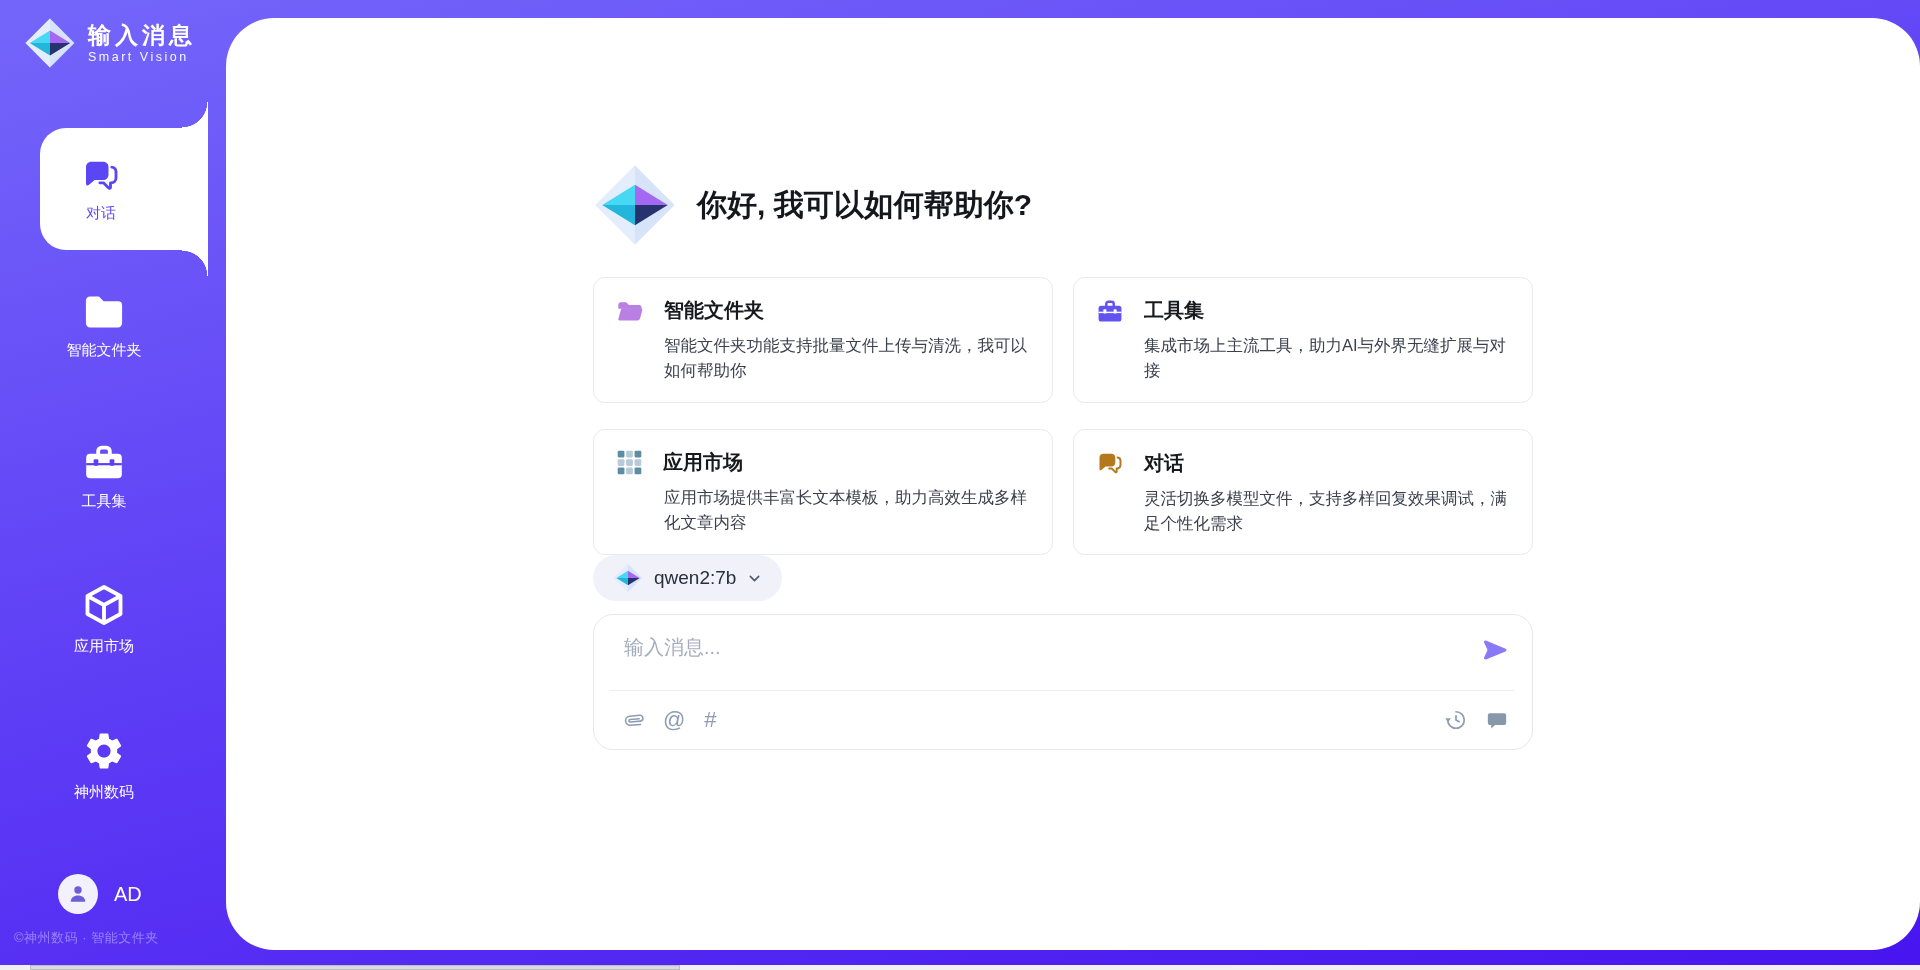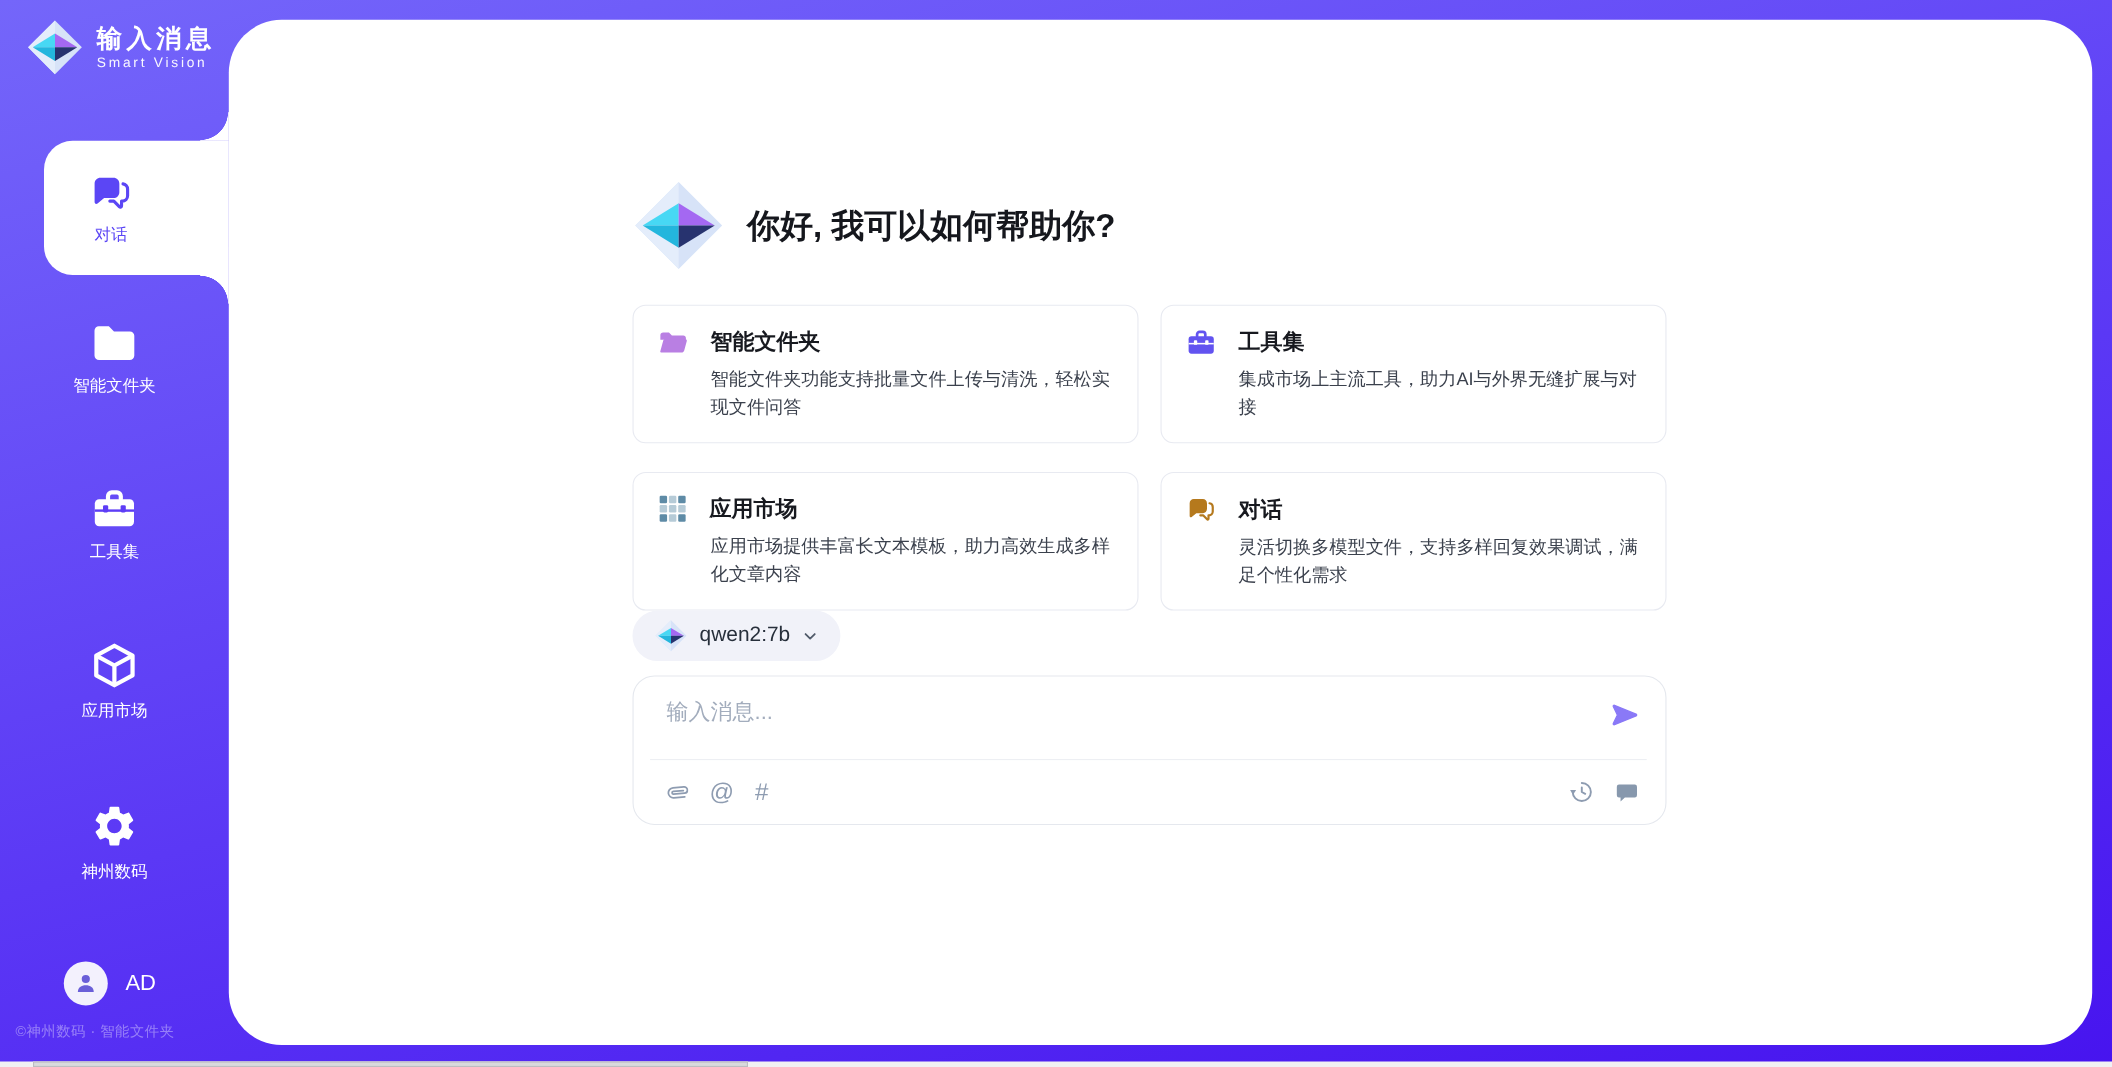--- a/index.html
+++ b/index.html
@@ -28,21 +28,21 @@
   .fillet-bottom { top:250px; background:radial-gradient(circle at 0 100%, rgba(0,0,0,0) 25px, #fff 25.5px); }
 
   .user-row { position:absolute; left:58px; top:874px; display:flex; align-items:center; gap:16px; cursor:pointer; }
   .avatar { width:40px; height:40px; border-radius:50%; background:#f3f1fd;
             display:flex; align-items:center; justify-content:center; }
   .user-name { color:#fff; font-size:20px; font-weight:400; }
   .side-footer { position:absolute; left:14px; top:929px; width:210px;
                  color:rgba(255,255,255,.38); font-size:13px; letter-spacing:.5px; }
 
   
-  .main-card { position:absolute; left:208px; top:18px; width:1694px; height:932px;
+  .main-card { position:absolute; left:226px; top:18px; width:1694px; height:932px;
                background:#fff; border-radius:48px; }
   .content { position:absolute; left:367px; top:0; width:940px; }
 
   .greeting { margin-top:145px; display:flex; align-items:center; gap:20px; }
   .greeting-gem { width:84px; height:84px; }
   .greeting-text { font-size:30px; font-weight:bold; color:#15171d; }
 
   .cards { margin-top:30px; display:grid; grid-template-columns:460px 460px; gap:26px 20px; }
   .card { height:126px; background:#fff; border:1px solid #e8eaf1; border-radius:12px;
           padding:19px 22px; cursor:pointer; }
@@ -170,21 +170,21 @@
     <div class="cards">
 
       <div class="card">
         <div class="card-head">
           <svg width="28" height="26" viewBox="0 0 24 22" fill="#b97fe3">
             <path d="M2 5.6c0-1.2 1-2.1 2.1-2.1h4.6l2.3 2.4h8.9c1.1 0 2 .9 2 2v1.2H2z"></path>
             <path d="M1.9 18.3 4.2 9.9c.2-.8.9-1.3 1.7-1.3h15.5c.8 0 1.4.8 1.2 1.6l-2 7.3c-.3.9-1.1 1.6-2.1 1.6H3.1c-.8 0-1.4-.5-1.2-.8z"></path>
           </svg>
           <div class="card-title">智能文件夹</div>
         </div>
-        <div class="card-desc">智能文件夹功能支持批量文件上传与清洗，轻松实现文件问答</div>
+        <div class="card-desc">智能文件夹功能支持批量文件上传与清洗，我可以如何帮助你</div>
       </div>
 
       <div class="card">
         <div class="card-head">
           <svg width="28" height="26" viewBox="0 0 24 22">
             <path d="M8.8 6.5V5a1.9 1.9 0 0 1 1.9-1.9h2.6A1.9 1.9 0 0 1 15.2 5v1.5" fill="none" stroke="#6253f0" stroke-width="2.1" stroke-linecap="round"></path>
             <rect x="2.2" y="6.5" width="19.6" height="13.5" rx="2.2" fill="#6253f0"></rect>
             <rect x="2.2" y="11.6" width="19.6" height="1.2" fill="#fff"></rect>
             <rect x="6.3" y="9.5" width="2.6" height="3.6" rx="0.7" fill="#fff"></rect>
             <rect x="15.1" y="9.5" width="2.6" height="3.6" rx="0.7" fill="#fff"></rect>

